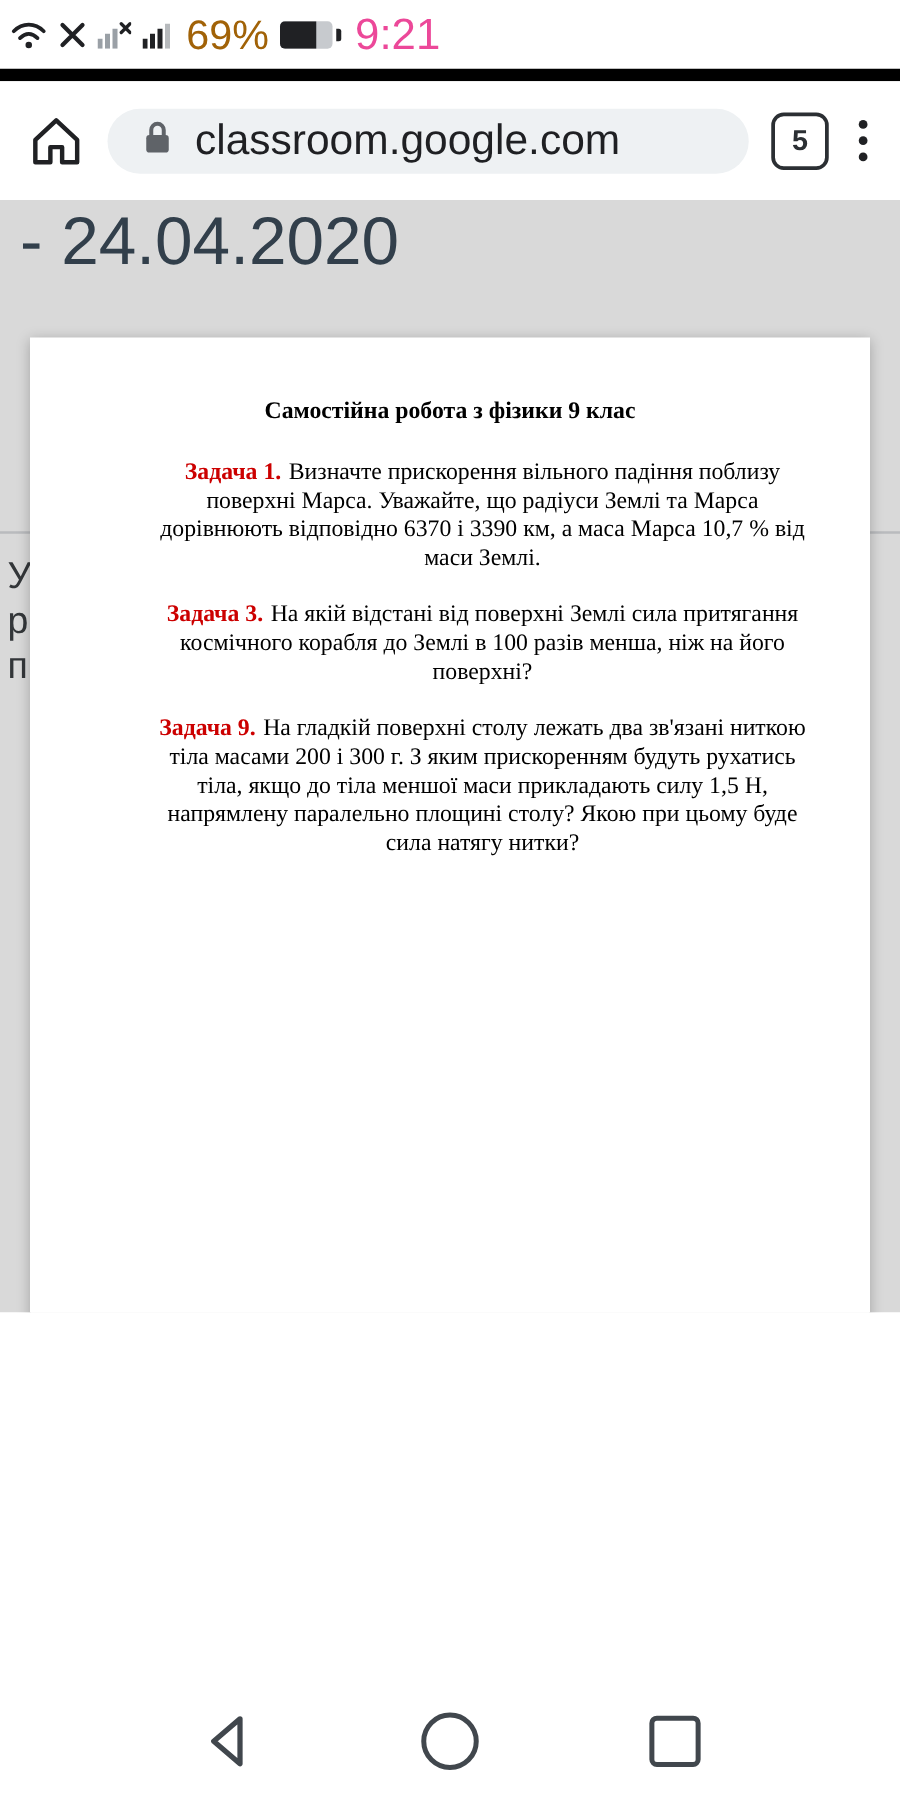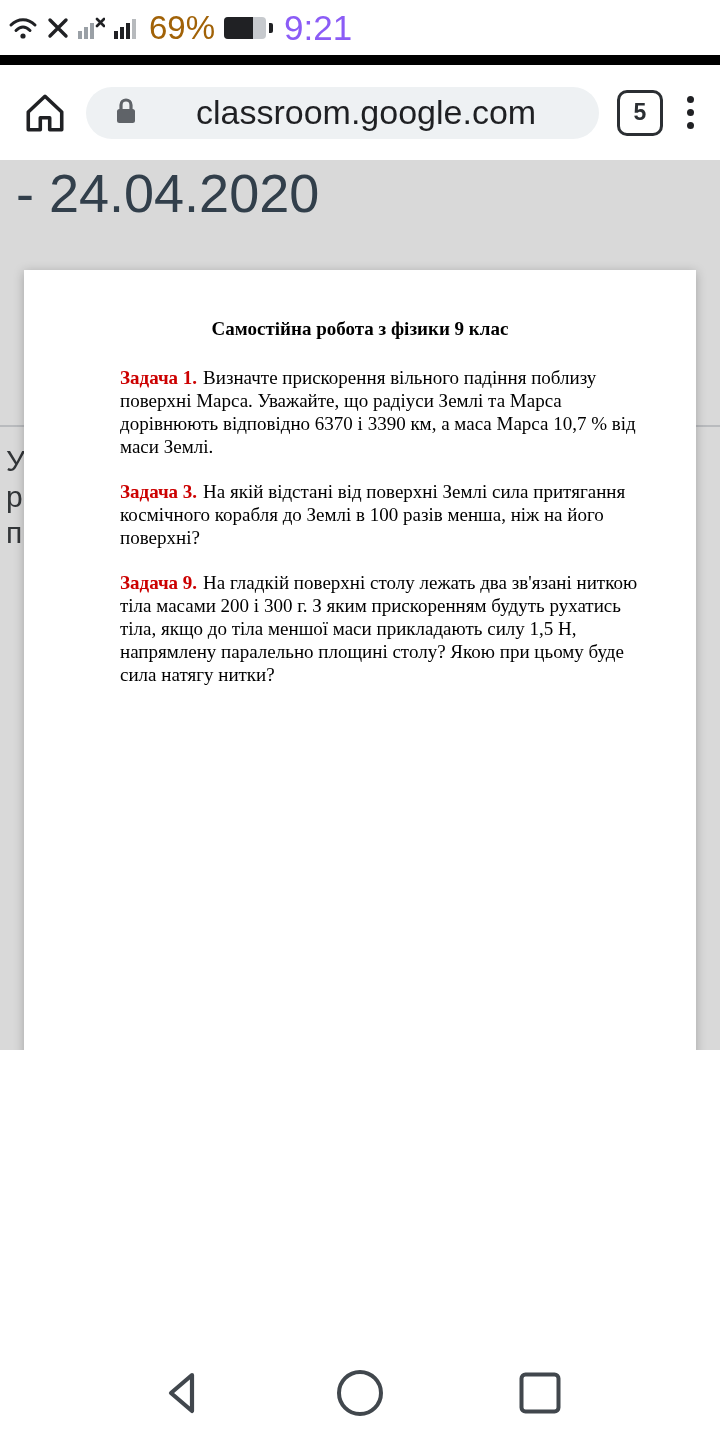--- a/index.html
+++ b/index.html
@@ -9,30 +9,30 @@
   
   .status-bar{position:absolute;top:0;left:0;width:720px;height:55px;background:#fff;display:flex;
               justify-content:space-between;align-items:flex-start;box-sizing:border-box;padding:4px 10px 0 8px;}
   .sb-left{font-size:22px;line-height:25px;color:#25282b;}
   .sb-right{display:flex;align-items:center;gap:9px;padding-top:4px;}
   .sb-right svg{display:block;}
   .battery-pct{font-size:33px;color:#a16207;}
   .battery{position:relative;width:42px;height:22px;background:#c7cace;border-radius:4px;overflow:hidden;}
   .battery-fill{position:absolute;left:0;top:0;bottom:0;width:69%;background:#202124;}
   .battery-nub{width:4px;height:10px;background:#202124;border-radius:0 2px 2px 0;margin-left:-6px;}
-  .clock{font-size:35px;color:#8b5cf6;margin-left:2px;}
+  .clock{font-size:35px;color:#ec4899;margin-left:2px;}
 
   .black-strip{position:absolute;top:55px;left:0;width:720px;height:10px;background:#000;}
 
   
   .toolbar{position:absolute;top:65px;left:0;width:720px;height:95px;background:#fff;display:flex;
            align-items:center;box-sizing:border-box;padding:0 20px 0 22px;gap:18px;}
   .home-btn{flex:0 0 auto;display:flex;}
   .omnibox{flex:1 1 auto;height:52px;background:#eef1f3;border-radius:33px;display:flex;align-items:center;
-           box-sizing:border-box;padding:0 20px 0 26px;overflow:hidden;gap:40px;}
+           box-sizing:border-box;padding:0 20px 0 26px;overflow:hidden;}
   .omnibox .url{font-size:34px;color:#1f2023;margin-left:16px;white-space:nowrap;}
   .tab-switcher{flex:0 0 auto;width:40px;height:40px;border:3.5px solid #2b2f33;border-radius:10px;
                 display:flex;align-items:center;justify-content:center;font-size:23px;font-weight:bold;color:#2b2f33;}
   .kebab{flex:0 0 auto;display:flex;flex-direction:column;gap:6px;padding:6px;}
   .kebab i{width:7px;height:7px;border-radius:50%;background:#202124;}
 
   
   .content{position:absolute;top:160px;left:0;width:720px;height:890px;background:#fff;overflow:hidden;}
   .bg-page{position:absolute;inset:0;z-index:1;background:#fff;}
   .date-heading{position:absolute;top:2px;left:16px;font-size:54px;color:#3b4b59;white-space:nowrap;}
@@ -54,21 +54,21 @@
   .help-btn{position:absolute;top:1137px;left:16px;width:46px;height:46px;border:3px solid #9aa0a6;border-radius:50%;
             box-sizing:border-box;display:flex;align-items:center;justify-content:center;
             font-size:28px;font-weight:bold;color:#9aa0a6;}
   .scrim{position:absolute;inset:0;z-index:2;background:rgba(0,0,0,0.15);}
 
   
   .doc-modal{position:absolute;top:110px;left:24px;width:672px;height:950px;background:#fff;z-index:3;
              box-shadow:0 2px 10px rgba(0,0,0,0.25);box-sizing:border-box;padding-top:48px;
              font-family:"Liberation Serif",serif;color:#000;}
   .doc-title{text-align:center;font-weight:bold;font-size:19px;margin:0 0 12px 0;}
-  .problem{font-size:19px;line-height:23px;margin:22px 44px 0 96px;text-align:left;}
+  .problem{font-size:19px;line-height:23px;margin:22px 44px 0 96px;text-align:center;}
   .problem:first-of-type{margin-top:26px;}
   .problem .lbl{color:#cc0000;font-weight:bold;margin-right:6px;}
 
   
   .nav-bar{position:absolute;top:1345px;left:0;width:720px;height:95px;background:#fff;z-index:4;}
   .nav-item{position:absolute;top:50%;transform:translate(-50%,-50%);display:flex;align-items:center;justify-content:center;}
   .nav-back{left:180px;}
   .nav-home{left:360px;width:46px;height:46px;border:4.5px solid #41474d;border-radius:50%;box-sizing:border-box;}
   .nav-recents{left:540px;width:41px;height:41px;border:4.5px solid #41474d;border-radius:6px;box-sizing:border-box;}
 </style>

